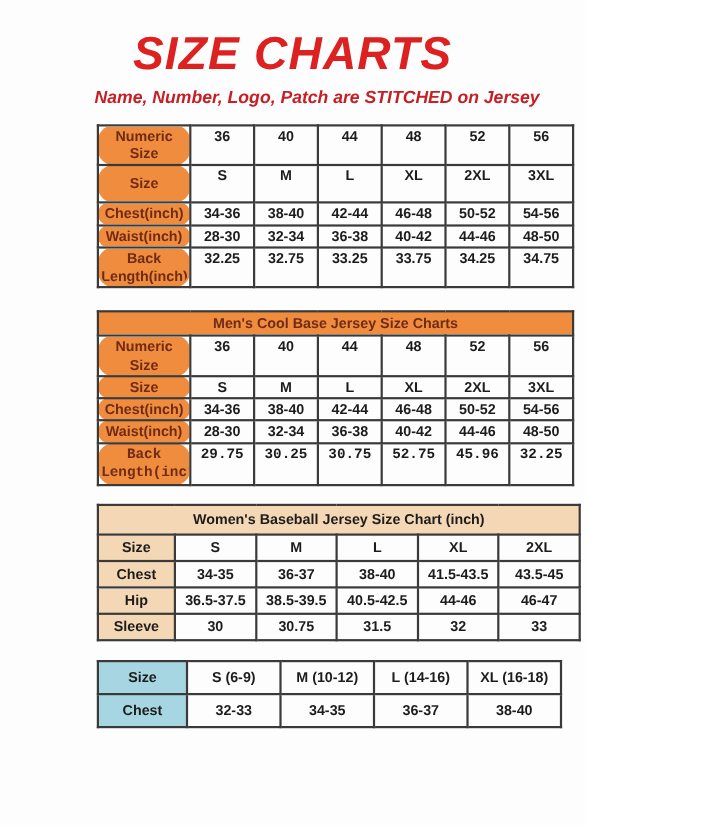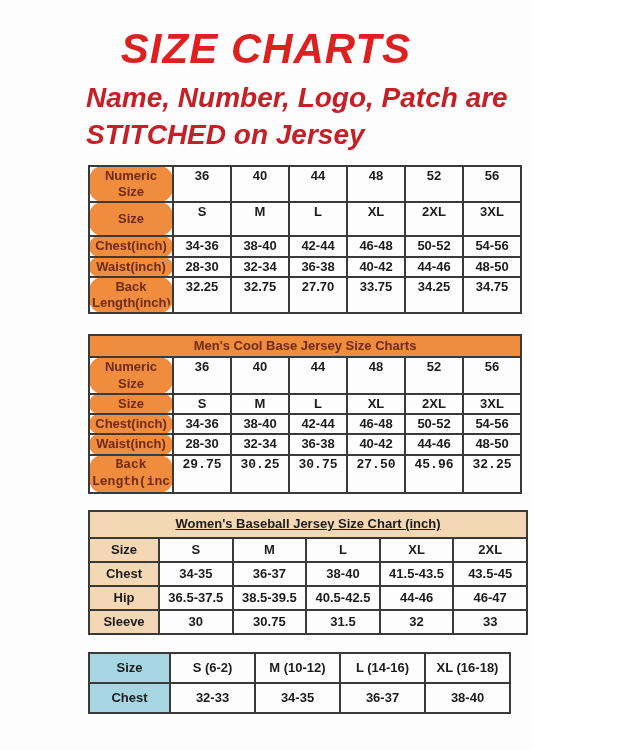--- a/index.html
+++ b/index.html
@@ -21,21 +21,21 @@
     font-size: 42px;
     line-height: 1.1;
     font-weight: bold;
     font-style: italic;
     letter-spacing: 1px;
     color: var(--title_red, #dd2020);
   }
   .page-subtitle {
     margin: 8px 0 0 86px;
     width: 470px;
-    font-size: 28px;
+    font-size: 16px;
     line-height: 1.3;
     font-weight: bold;
     font-style: italic;
     color: var(--subtitle_red, #c42026);
   }
   #tables-container {
     margin-left: 88px;
   }
   table.t {
     border-collapse: collapse;
@@ -72,21 +72,20 @@
   .t-men tr:nth-child(5) td { height: 15px; }
   .t-men tr:nth-child(6) td { height: 34px; font-family: Liberation Mono, monospace; }
   .t-men:first-child { margin-top: 12px; }
   
   .t-women { width: 440px; margin-top: 16px; }
   .t-women col.label-col { width: 70px; }
   .t-women .title-cell {
     background: var(--peach, #f4d7b4);
     height: 23px;
     vertical-align: middle;
-    text-decoration: underline;
   }
   .t-women .label-cell { background: var(--peach, #f4d7b4); }
   .t-women td { height: 20px; vertical-align: middle; }
   
   .t-youth { width: 423px; margin-top: 17px; }
   .t-youth col.label-col { width: 81px; }
   .t-youth .title-cell {
     background: var(--blue, #a7d6e3);
     height: 24px;
     vertical-align: middle;
@@ -145,21 +144,21 @@
             <td class="value-cell">32-34</td>
             <td class="value-cell">36-38</td>
             <td class="value-cell">40-42</td>
             <td class="value-cell">44-46</td>
             <td class="value-cell">48-50</td>
           </tr>
           <tr>
             <td class="label-cell">Back Length(inch)</td>
             <td class="value-cell">32.25</td>
             <td class="value-cell">32.75</td>
-            <td class="value-cell">27.70</td>
+            <td class="value-cell">33.25</td>
             <td class="value-cell">33.75</td>
             <td class="value-cell">34.25</td>
             <td class="value-cell">34.75</td>
           </tr>
         </tbody>
       </table>
       <table class="t t-men">
         <colgroup>
           <col class="label-col">
           <col>
@@ -207,21 +206,21 @@
             <td class="value-cell">36-38</td>
             <td class="value-cell">40-42</td>
             <td class="value-cell">44-46</td>
             <td class="value-cell">48-50</td>
           </tr>
           <tr>
             <td class="label-cell">Back Length(inch)</td>
             <td class="value-cell">29.75</td>
             <td class="value-cell">30.25</td>
             <td class="value-cell">30.75</td>
-            <td class="value-cell">27.50</td>
+            <td class="value-cell">52.75</td>
             <td class="value-cell">45.96</td>
             <td class="value-cell">32.25</td>
           </tr>
         </tbody>
       </table>
       <table class="t t-women">
         <colgroup>
           <col class="label-col">
           <col>
           <col>
@@ -271,21 +270,21 @@
         <colgroup>
           <col class="label-col">
           <col>
           <col>
           <col>
           <col>
         </colgroup>
         <tbody>
           <tr>
             <td class="label-cell">Size</td>
-            <td class="value-cell">S (6-2)</td>
+            <td class="value-cell">S (6-9)</td>
             <td class="value-cell">M (10-12)</td>
             <td class="value-cell">L (14-16)</td>
             <td class="value-cell">XL (16-18)</td>
           </tr>
           <tr>
             <td class="label-cell">Chest</td>
             <td class="value-cell">32-33</td>
             <td class="value-cell">34-35</td>
             <td class="value-cell">36-37</td>
             <td class="value-cell">38-40</td>

